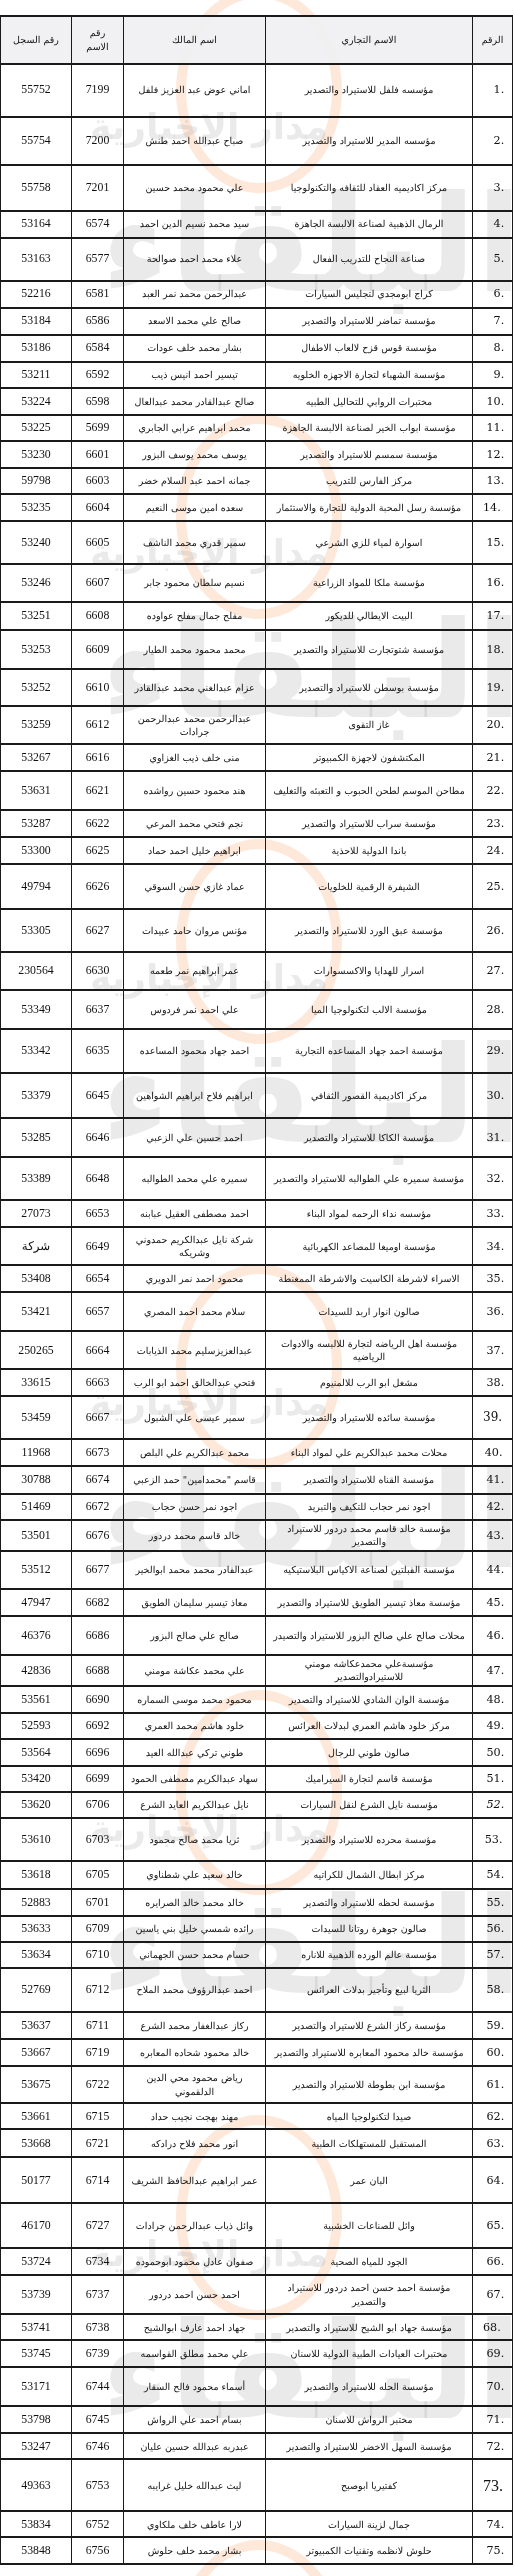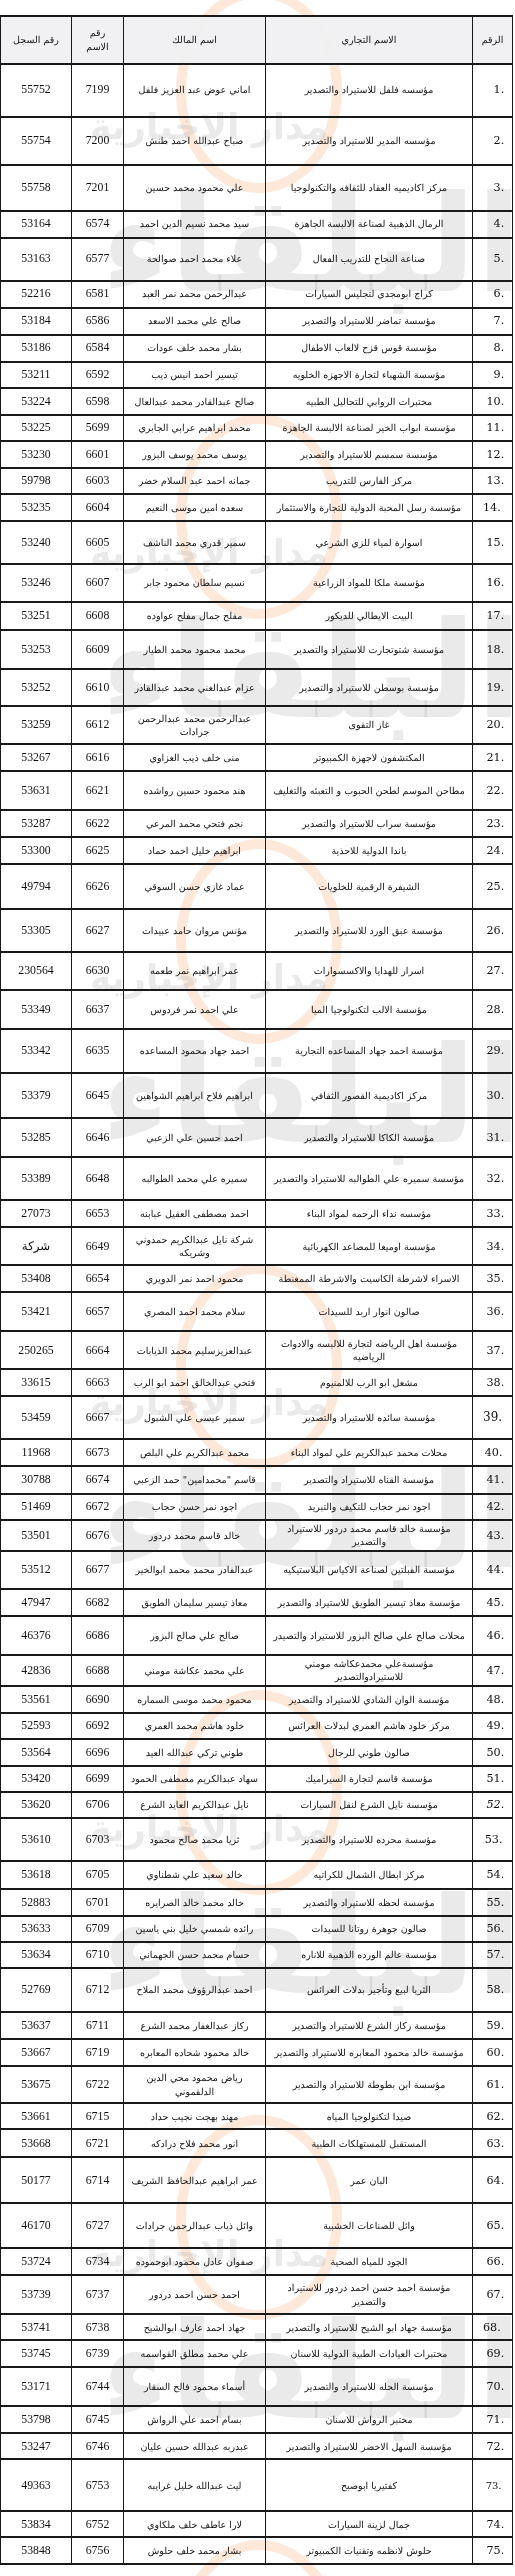--- a/index.html
+++ b/index.html
@@ -581,21 +581,21 @@
         <td class="digits">53798</td>
       </tr>
       <tr style="height: 26px;">
         <td class="num" style="direction: ltr; text-align: right; padding-right: 7.8px; font-size: 11.2px;">72.</td>
         <td>مؤسسة السهل الاخضر للاستيراد والتصدير</td>
         <td>عبدربه عبدالله حسين عليان</td>
         <td class="digits">6746</td>
         <td class="digits">53247</td>
       </tr>
       <tr style="height: 52px;">
-        <td class="num" style="direction: ltr; text-align: center; padding-right: 7.8px; font-size: 10px;">73.</td>
+        <td class="num" style="direction: ltr; text-align: left; padding-right: 7.8px; font-size: 16px; font-family: Liberation Serif, serif;">73.</td>
         <td>كفتيريا ابوصبح</td>
         <td>ليث عبدالله خليل غرايبه</td>
         <td class="digits">6753</td>
         <td class="digits">49363</td>
       </tr>
       <tr style="height: 26px;">
         <td class="num" style="direction: ltr; text-align: right; padding-right: 7.8px; font-size: 11.2px;">74.</td>
         <td>جمال لزينة السيارات</td>
         <td>لارا عاطف خلف ملكاوي</td>
         <td class="digits">6752</td>

